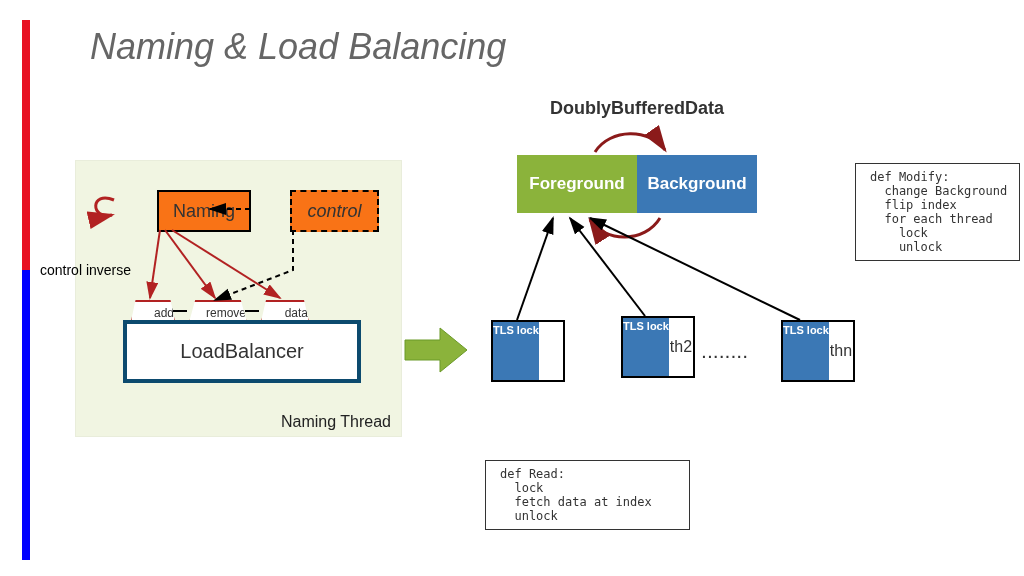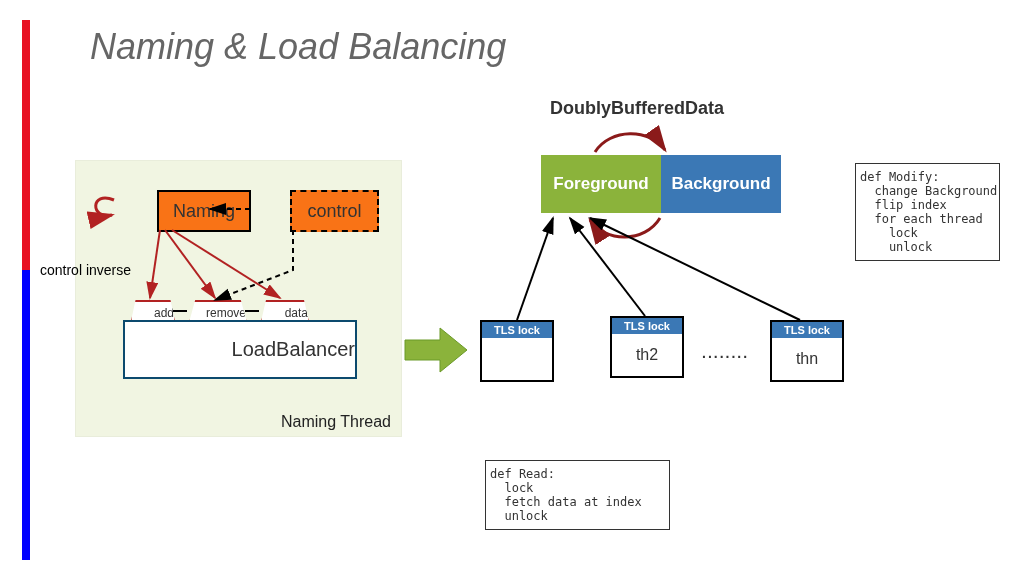--- a/index.html
+++ b/index.html
@@ -41,64 +41,64 @@
   .box {
     position: absolute;
     background: #f97316;
     border: 2px solid #000;
     display: flex;
     align-items: center;
     justify-content: center;
     font-size: 18px;
     margin-left: 40px;
   }
-  .dashed { border-style: dashed; }
+  .dashed { border-style: dashed; font-style: italic; }
   .small-tab {
     position: absolute;
     background: #fff;
     border: 2px solid #b22222;
     font-size: 12px;
     display: flex;
     align-items: center;
     justify-content: flex-end;
     clip-path: polygon(12% 0, 88% 0, 100% 100%, 0 100%);
   }
   .lb-box {
     position: absolute;
     background: #fff;
-    border: 2px solid #0c4a6e;
+    border: 4px solid #0c4a6e;
     font-size: 20px;
     display: flex;
     align-items: center;
-    justify-content: flex-end;
+    justify-content: center;
   }
   .label-ci {
     position: absolute;
     font-size: 14px;
     color: #000;
   }
   
   .dbd-title {
     position: absolute;
     left: 550px; top: 98px;
     font-size: 18px;
     font-weight: 600;
   }
-  .fg-bg { position: absolute; left: 505px; top: 155px; display: flex; padding-left: 36px; }
+  .fg-bg { position: absolute; left: 481px; top: 155px; display: flex; padding-left: 36px; }
   .fg, .bg { width: 120px; height: 58px; display: flex; align-items: center; justify-content: center; color: #fff; font-size: 17px; font-weight: 600; }
   .fg { background: #8bb33b; }
   .bg { background: #3b78b5; }
   .thread-note {
     position: absolute;
     display: flex;
-    flex-direction: column;
     width: 70px;
     height: 58px;
     background: #fff;
     border: 2px solid #000;
+    margin-left: 11px;
   }
   .thread-note .hdr {
     background: #3b78b5;
     color: #fff;
     font-size: 11px;
     font-weight: 600;
     text-align: center;
     padding: 2px 0;
   }
   .thread-note .body {
@@ -114,21 +114,21 @@
     font-weight: 700;
     letter-spacing: 2px;
   }
   .code-box {
     position: absolute;
     border: 1px solid #333;
     background: #fff;
     font-family: monospace;
     font-size: 12px;
     white-space: pre;
-    padding: 6px 4px;
+    padding: 6px 14px;
   }
   svg.overlay { position: absolute; left:0; top:0; width:1024px; height:576px; pointer-events:none; }
 </style>
 </head>
 <body>
 
 <div class="side-accent">
   <div class="red"></div>
   <div class="blue"></div>
 </div>

